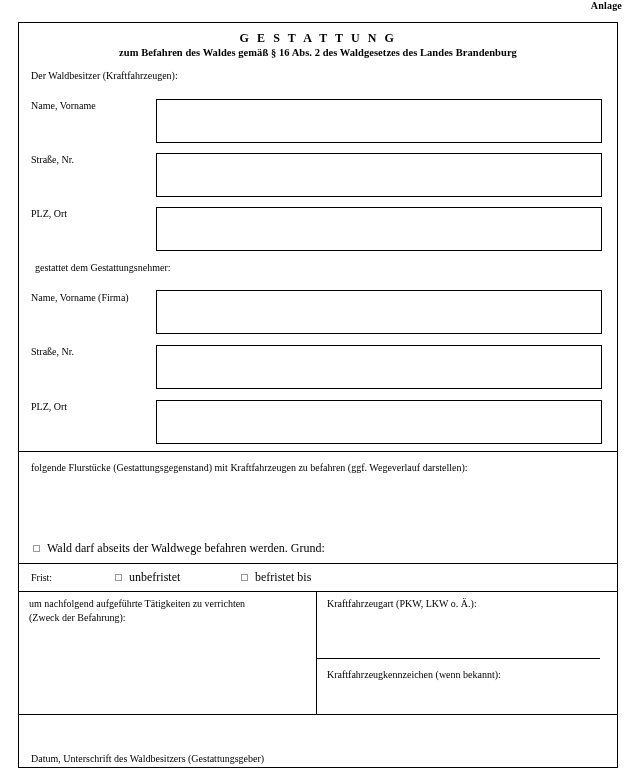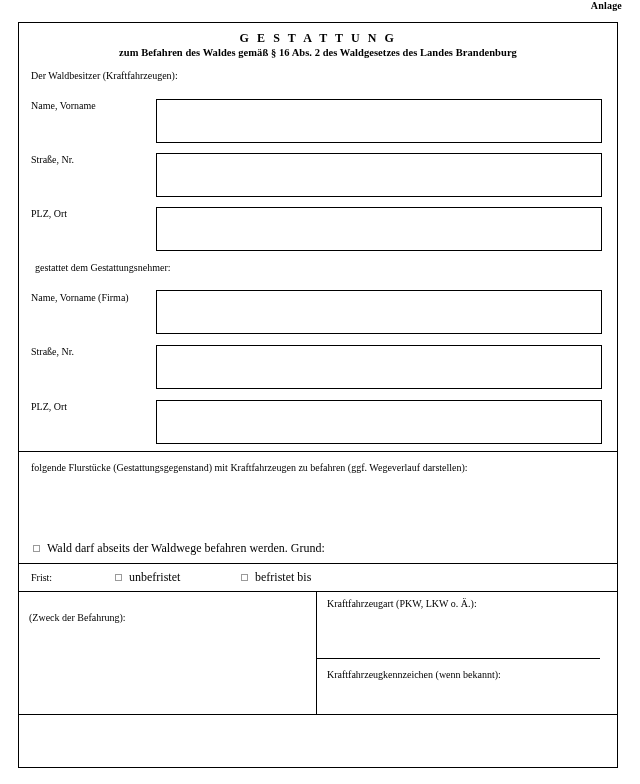--- a/index.html
+++ b/index.html
@@ -173,30 +173,31 @@
     <span class="cbox"></span><span class="cbtxt">befristet bis</span>
   </div>
 
   <div class="writearea" style="left:315px; top:546px; width:268px; height:16px;"></div>
 
   <div class="hrule" style="top:568px;"></div>
 
   <div class="vrule" style="left:297px; top:568px; height:124px;"></div>
 
   <div class="lbl-wrap" style="left:10px; top:574px; width:282px;">
-    <br>
+    <span>um nachfolgend aufgeführte Tätigkeiten zu verrichten</span><br>
     <span>(Zweck der Befahrung):</span>
   </div>
   <div class="writearea" style="left:10px; top:606px; width:282px; height:84px;"></div>
 
   <div class="lbl" style="left:308px; top:574px;">Kraftfahrzeugart (PKW, LKW o. Ä.):</div>
   <div class="writearea" style="left:308px; top:590px; width:275px; height:43px;"></div>
 
   <div class="hrule" style="left:297px; right:17px; top:635px;"></div>
 
   <div class="lbl" style="left:308px; top:645px;">Kraftfahrzeugkennzeichen (wenn bekannt):</div>
   <div class="writearea" style="left:308px; top:661px; width:275px; height:30px;"></div>
 
   <div class="hrule" style="top:691px;"></div>
 
   <div class="writearea" style="left:12px; top:696px; width:570px; height:32px;"></div>
+  <div class="lbl" style="left:12px; top:729px;">Datum, Unterschrift des Waldbesitzers (Gestattungsgeber)</div>
 
 </div>
 
 </body></html>

